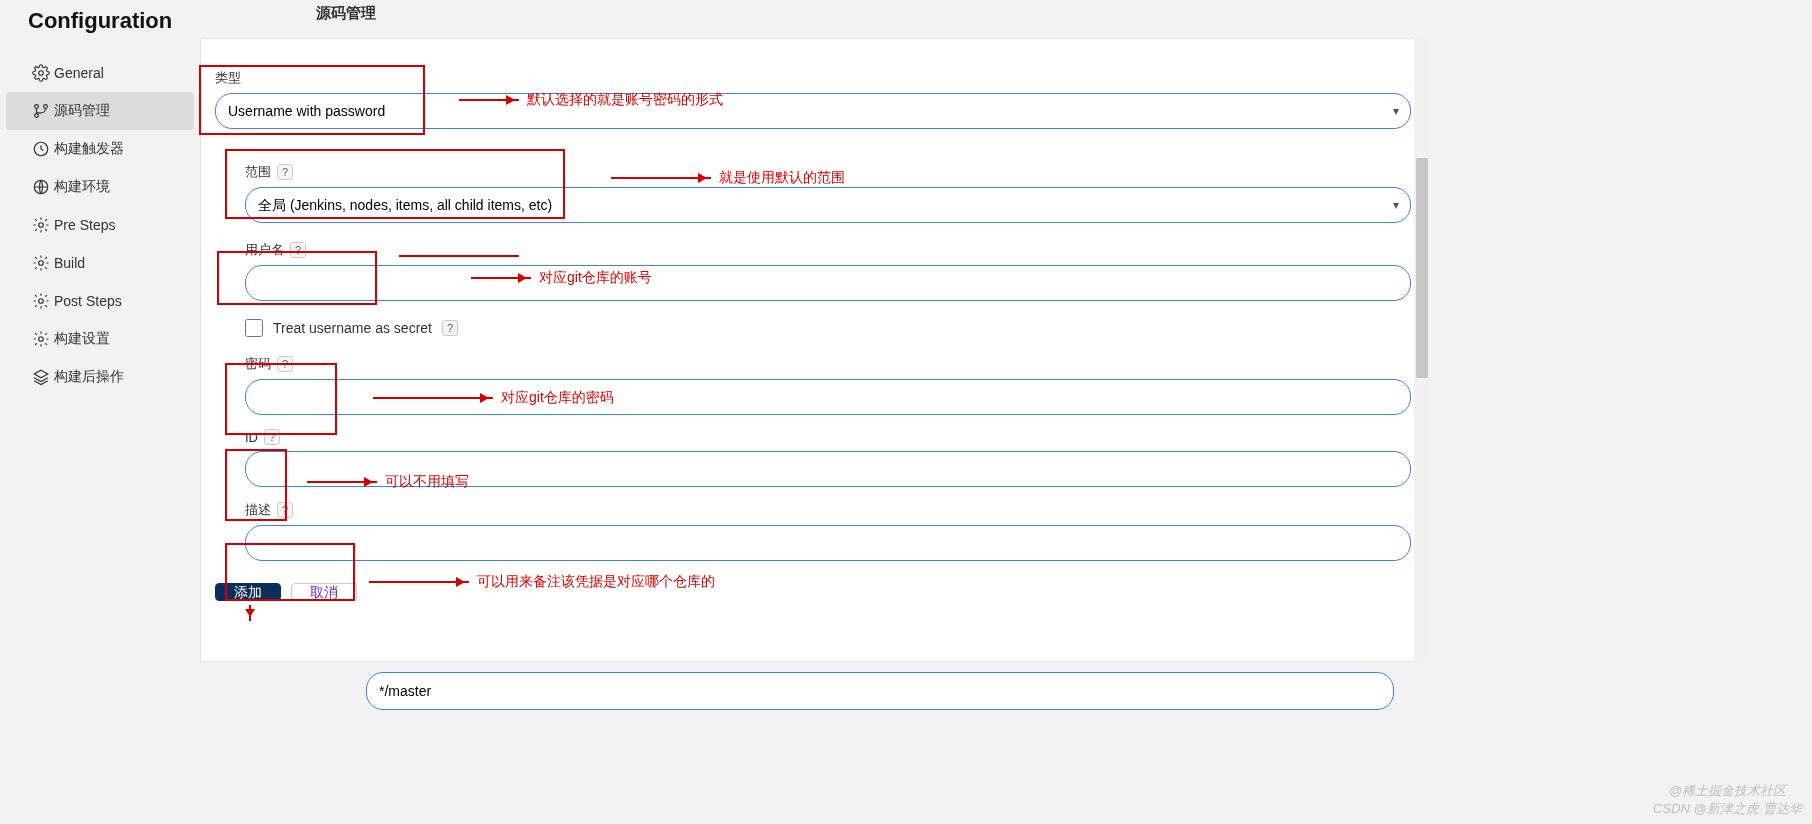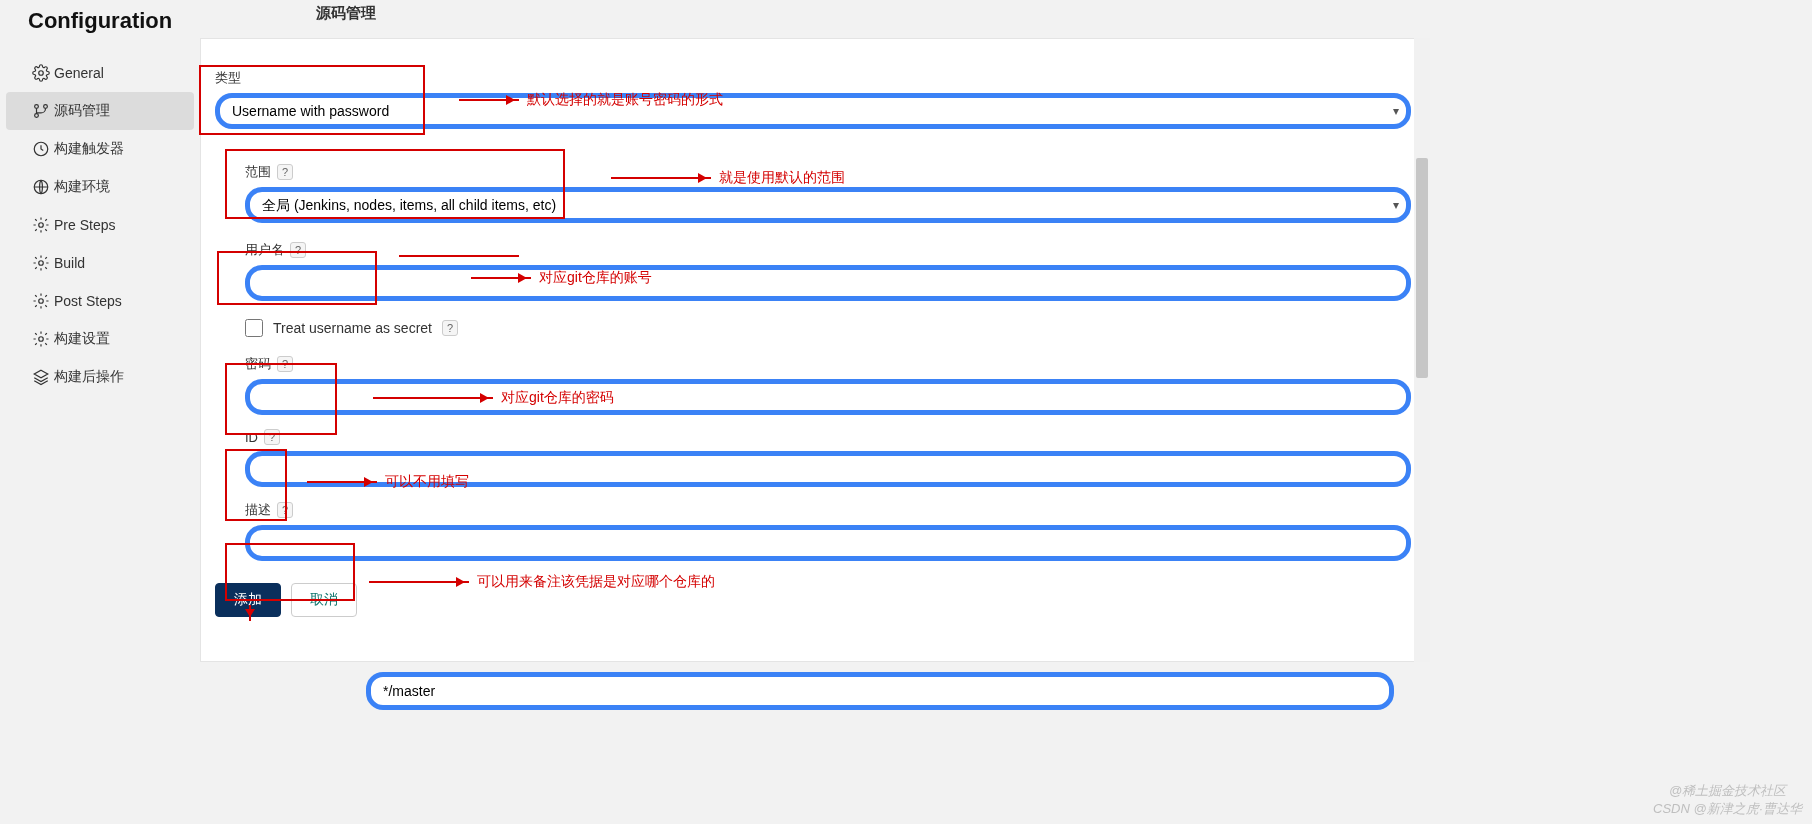--- a/index.html
+++ b/index.html
@@ -7,31 +7,31 @@
   .sidebar { position: absolute; left: 0; top: 0; width: 200px; padding-top: 2px; }
   .sidebar h1 { font-size: 22px; font-weight: 700; padding: 6px 0 20px 28px; color: #111; }
   .side-item { display: flex; align-items: center; gap: 4px; padding: 10px 0 10px 32px; cursor: pointer; font-size: 14px; color: #333; }
   .side-item.active { background: #dcdcdc; border-radius: 4px; margin: 0 6px; padding-left: 26px; }
   .side-item svg { width: 18px; height: 18px; stroke: #333; fill: none; stroke-width: 1.6; }
   .side-item.active svg { stroke: #333; }
   .header-title { position: absolute; left: 316px; top: 4px; font-size: 15px; font-weight: 700; }
   .panel { position: absolute; left: 200px; top: 38px; width: 1230px; height: 624px; background: #fff; border: 1px solid #e4e4e4; padding: 30px 18px 16px 14px; }
   .field-label { font-size: 13px; color: #333; margin-bottom: 6px; display: flex; align-items: center; gap: 6px; }
   .help { display: inline-flex; width: 16px; height: 16px; border: 1px solid #ccc; border-radius: 3px; background: #f5f5f5; align-items: center; justify-content: center; font-size: 11px; color: #666; cursor: pointer; }
-  .select, .text-input { width: 100%; height: 36px; border: 5px solid #3b82f6; border-radius: 17px; padding: 0 12px; font-size: 14px; background: #fff; }
+  .select, .text-input { width: 100%; height: 36px; border: 1px solid #3b82f6; border-radius: 17px; padding: 0 12px; font-size: 14px; background: #fff; }
   .select { appearance: none; position: relative; }
   .select-wrap { position: relative; }
   .chev { position: absolute; right: 12px; top: 50%; transform: translateY(-50%); pointer-events: none; font-size: 12px; color: #555; }
   .indent1 { margin-left: 30px; }
   .checkbox-row { display: flex; align-items: center; gap: 10px; font-size: 14px; margin-left: 30px; margin-top: 18px; }
   .checkbox-row input { width: 18px; height: 18px; border: 1px solid #ccc; border-radius: 4px; }
   .btn-row { display: flex; gap: 10px; margin-top: 22px; }
-  .btn { height: 34px; padding: 0 18px; border-radius: 4px; font-size: 14px; cursor: pointer; }
+  .btn { height: 18px; padding: 0 18px; border-radius: 4px; font-size: 14px; cursor: pointer; }
   .btn-primary { background: #0a2f5c; color: #fff; border: 1px solid #0a2f5c; }
-  .btn-default { background: #fff; color: #0f766e; border: 1px solid #ccc; }
+  .btn-default { background: #fff; color: #6d28d9; border: 1px solid #ccc; }
   .group { margin-bottom: 14px; position: relative; }
   .group-scope { margin-top: 34px; }
   .group-user { margin-top: 18px; }
   .group-pass { margin-top: 18px; }
   .group-id { margin-top: 14px; }
   .group-desc { margin-top: 14px; }
   .annotation { position: absolute; color: #d40000; font-size: 14px; display: flex; align-items: center; gap: 8px; white-space: nowrap; z-index: 20; }
   .arrow { width: 60px; height: 2px; background: #d40000; position: relative; }
   .arrow::after { content: ""; position: absolute; right: -1px; top: -4px; border: 5px solid transparent; border-left: 9px solid #d40000; }
   .redbox { position: absolute; border: 2px solid #d40000; pointer-events: none; z-index: 10; }

